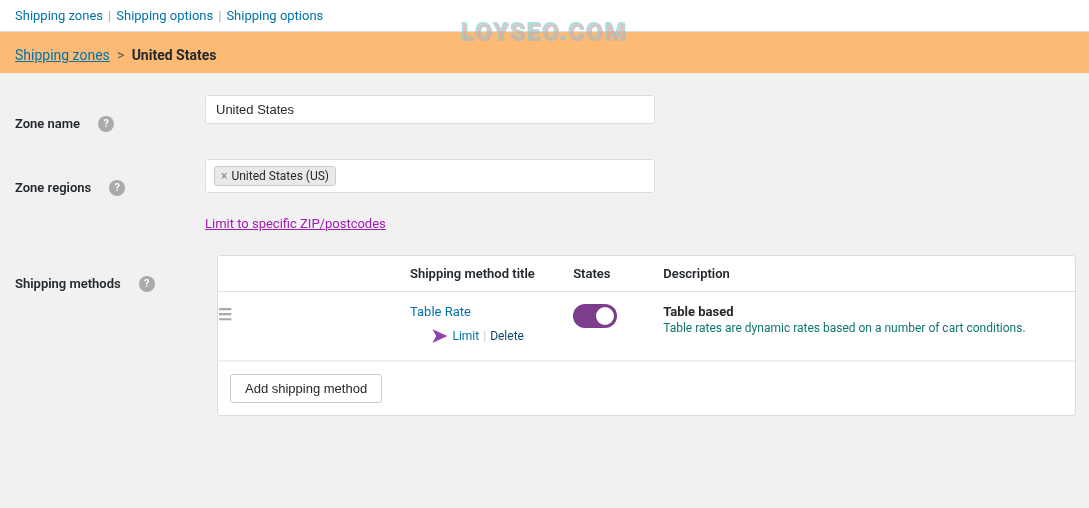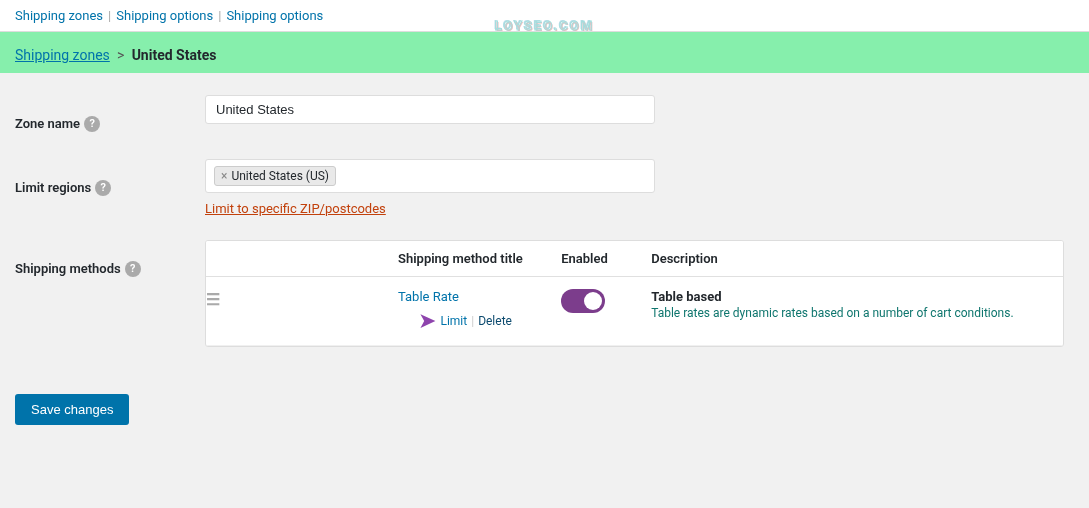--- a/index.html
+++ b/index.html
@@ -32,33 +32,33 @@
     .top-nav .sep {
       color: #aaa;
       margin: 0 5px;
     }
     
     .watermark {
       position: absolute;
       top: 18px;
       left: 50%;
       transform: translateX(-50%);
-      font-size: 13px;
+      font-size: 24px;
       font-weight: bold;
       letter-spacing: 2px;
       color: transparent;
       -webkit-text-stroke: 1px #7ecfcf;
       text-shadow: 1px 1px 0 #e8a0a0, -1px -1px 0 #a0d0e0;
       pointer-events: none;
       opacity: 0.7;
     }
     
     .breadcrumb-row {
       padding: 15px 15px 10px 15px;
-      background: #86efac;
+      background: #fdba74;
     }
     .breadcrumb-row .back-link {
       color: #0073aa;
       text-decoration: underline;
       cursor: pointer;
       font-size: 14px;
     }
     .breadcrumb-row .arrow {
       margin: 0 4px;
       font-size: 14px;
@@ -138,34 +138,34 @@
       gap: 4px;
     }
     .region-tag .remove-tag {
       color: #888;
       cursor: pointer;
       font-size: 12px;
       line-height: 1;
     }
     .zip-link {
       display: block;
-      margin-top: 8px;
-      color: #c2410c;
+      margin-top: 23px;
+      color: #a21caf;
       text-decoration: underline;
       cursor: pointer;
       font-size: 13px;
     }
     
     .methods-table-wrap {
       width: 100%;
       border: 1px solid #ddd;
       border-radius: 3px;
       background: #fff;
       overflow: hidden;
-      margin-left: 0;
+      margin-left: 12px;
     }
     .methods-table {
       width: 100%;
       border-collapse: collapse;
     }
     .methods-table thead tr {
       background: #fff;
       border-bottom: 1px solid #e0e0e0;
     }
     .methods-table thead th {
@@ -292,21 +292,21 @@
       color: #fff;
       border: none;
       border-radius: 3px;
       padding: 8px 16px;
       font-size: 13px;
       cursor: pointer;
     }
     .label-cell {
       display: flex;
       align-items: flex-start;
-      gap: 0;
+      gap: 14px;
       padding-top: 18px;
     }
   </style>
 </head>
 <body>
 
 <div class="page-wrap" style="position:relative;">
 
   <div class="top-nav">
     <a>Shipping zones</a>
@@ -336,21 +336,21 @@
           </div>
         </td>
         <td>
           <input type="text" value="United States" style="">
         </td>
       </tr>
 
       <tr>
         <td>
           <div class="label-cell">
-            <span>Limit regions</span>
+            <span>Zone regions</span>
             <span class="help-icon">?</span>
           </div>
         </td>
         <td>
           <div class="regions-field">
             <span class="region-tag">
               <span class="remove-tag">×</span>
               <span>United States (US)</span>
             </span>
           </div>
@@ -365,21 +365,21 @@
             <span class="help-icon">?</span>
           </div>
         </td>
         <td>
           <div class="methods-table-wrap">
             <table class="methods-table">
               <thead>
                 <tr>
                   <th></th>
                   <th>Shipping method title</th>
-                  <th>Enabled</th>
+                  <th>States</th>
                   <th>Description</th>
                 </tr>
               </thead>
               <tbody>
                 <tr>
                   <td>
                     <span class="drag-handle">☰</span>
                   </td>
                   <td>
                     <div>
@@ -399,23 +399,23 @@
                       <span class="toggle-slider"></span>
                     </label>
                   </td>
                   <td>
                     <div class="method-desc-title">Table based</div>
                     <div class="method-desc-text">Table rates are dynamic rates based on a number of cart conditions.</div>
                   </td>
                 </tr>
               </tbody>
             </table>
+            <div class="add-method-wrap">
+              <button class="add-method-btn">Add shipping method</button>
+            </div>
           </div>
         </td>
       </tr>
     </tbody>
       </table>
   </div>
 
-  <div class="save-row">
-    <button class="save-btn">Save changes</button>
-  </div>
 </div>
 
 </body></html>

